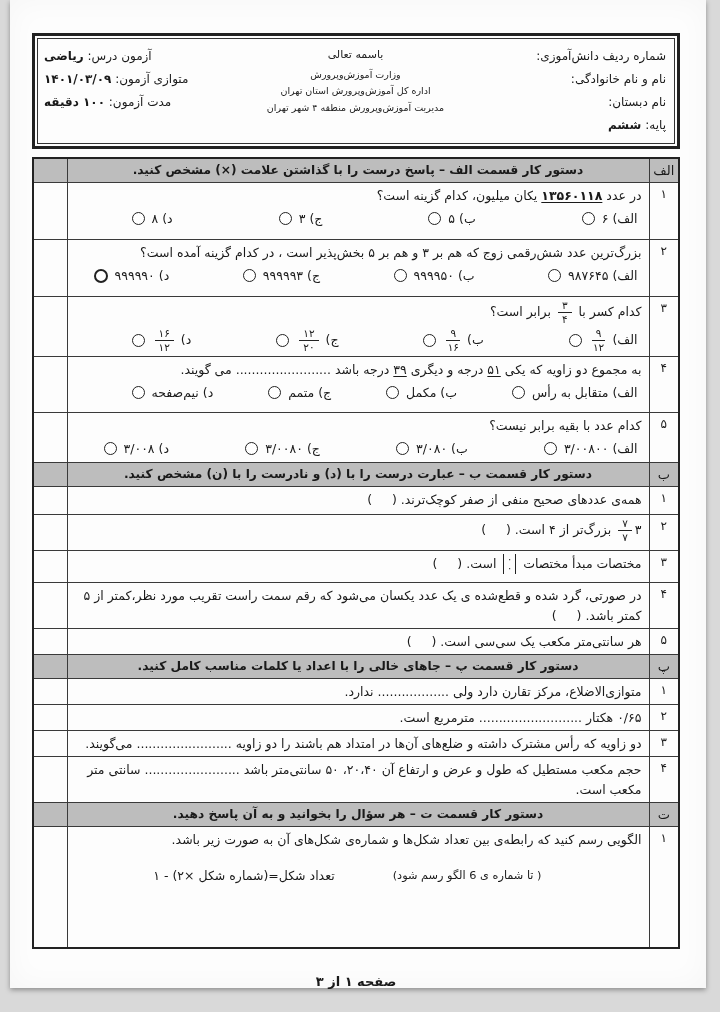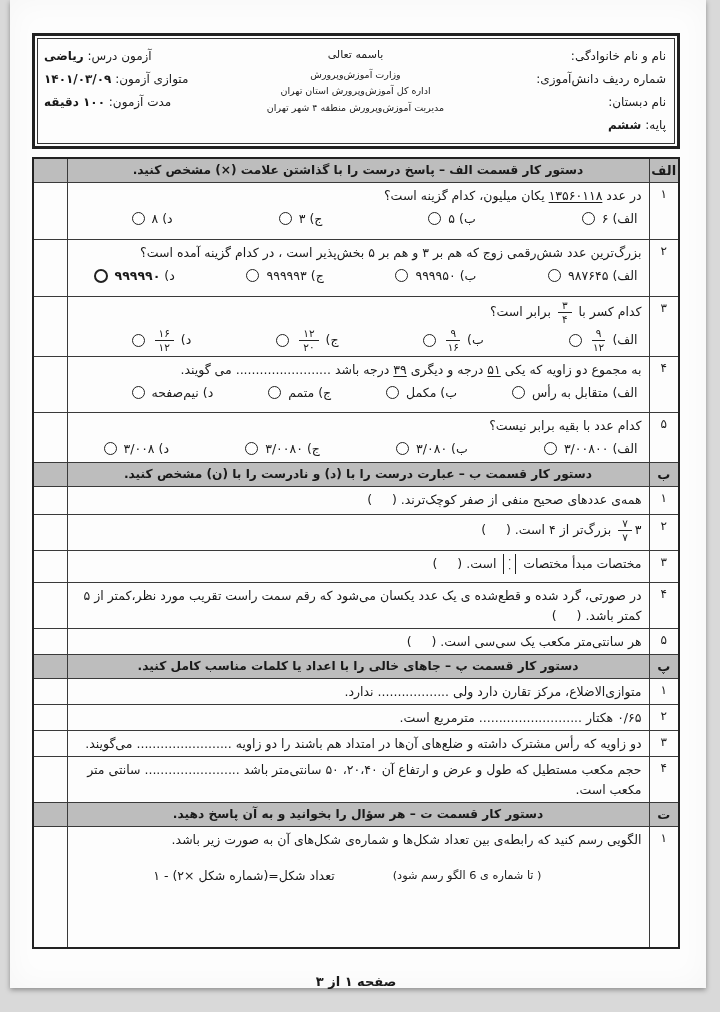--- a/index.html
+++ b/index.html
@@ -31,45 +31,45 @@
   .hval { font-weight:bold; }
   
   table.exam {
     border-collapse:collapse; width:100%; table-layout:fixed;
     margin-top:8px; font-size:12.5px;
   }
   table.exam { border:2px solid #222; }
   table.exam td { border:1px solid #3a3a3a; vertical-align:top; }
   col.c-num { width:30px; } col.c-score { width:34px; }
   tr.sec td { background:#bdbdbd; height:24px; vertical-align:middle; }
-  td.letter { text-align:center; font-weight:bold; font-size:13px; }
+  td.letter { text-align:center; font-weight:normal; font-size:13px; }
   td.title  { text-align:center; font-weight:bold; font-size:12.2px; }
   td.num { text-align:center; padding-top:4px; font-size:12px; }
   td.qcell { padding:3px 7px 2px 6px; line-height:20px; }
   tr.rq1 td, tr.rq2 td { height:57px; }
   tr.rq3 td { height:60px; }
   tr.rq4 td { height:56px; }
   tr.rq5 td { height:50px; }
   tr.rb1 td { height:28px; } tr.rb2 td { height:36px; }
   tr.rb3 td { height:32px; } tr.rb4 td { height:42px; }
   tr.rb5 td { height:25px; }
   tr.rp1 td, tr.rp2 td { height:26px; }
   tr.rp3 td { height:25px; } tr.rp4 td { height:42px; }
   tr.rt1 td { height:122px; }
   .ul { text-decoration:underline; text-underline-offset:2px; }
-  .bold { font-weight:normal; }
+  .bold { font-weight:bold; }
   
   .opts { display:flex; justify-content:space-between; align-items:center; padding:3px 4px 0 58px; }
   .opt  { display:flex; align-items:center; gap:4px; white-space:nowrap; }
   .circle {
     width:13px; height:13px; border:1.4px solid #222; border-radius:50%;
     display:inline-block; margin-right:3px; background:#fff;
   }
   .circle.heavy { border-width:2.6px; width:14px; height:14px; }
-  .optval.heavy-v { font-weight:bold;text-align:right; }
+  .optval.heavy-v { font-weight:normal;text-align:right; }
   
   .frac { display:inline-flex; flex-direction:column; align-items:center; vertical-align:middle; line-height:11px; font-size:10.5px; margin:0 3px; }
   .frac .fn { border-bottom:1.2px solid #222; padding:0 4px 1px; }
   .frac .fd { padding-top:1px; }
   .mixed { display:inline-flex; align-items:center; vertical-align:middle; }
   .vec { display:inline-flex; align-items:center; vertical-align:middle; margin:0 3px; }
   .vec .vstack { display:inline-flex; flex-direction:column; align-items:center; font-size:9px; line-height:9px; padding:1px 3px; border-left:1.2px solid #222; border-right:1.2px solid #222; }
   
   .t-line2 { display:flex; align-items:center; margin-top:16px; padding-right:100px; gap:58px; }
   .t-note { font-size:11.3px; }
@@ -78,22 +78,22 @@
   .footer { text-align:center; font-weight:bold; font-size:13px; margin-top:25px; }
 </style>
 </head>
 <body>
 
 <div class="paper">
 
   <div class="hbox">
     <div class="hbox-inner">
       <div class="hcol-right">
+        <div class="hline"><span>شماره ردیف دانش‌آموزی:</span> <span class="hval"></span></div>
         <div class="hline"><span>نام و نام خانوادگی:</span> <span class="hval"></span></div>
-        <div class="hline"><span>شماره ردیف دانش‌آموزی:</span> <span class="hval"></span></div>
         <div class="hline"><span>نام دبستان:</span> <span class="hval"></span></div>
         <div class="hline"><span>پایه:</span> <span class="hval">ششم</span></div>
       </div>
       <div class="hcol-center">
         <div class="hc0">باسمه تعالی</div>
         <div>وزارت آموزش‌وپرورش</div>
         <div>اداره کل آموزش‌وپرورش استان تهران</div>
         <div>مدیریت آموزش‌وپرورش منطقه ۴ شهر تهران</div>
       </div>
       <div class="hcol-left">

